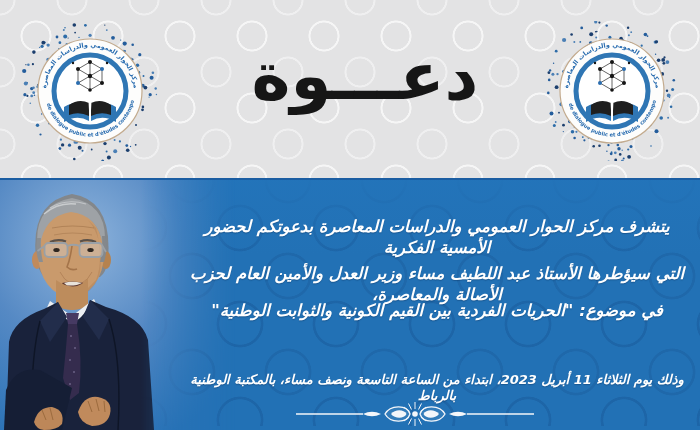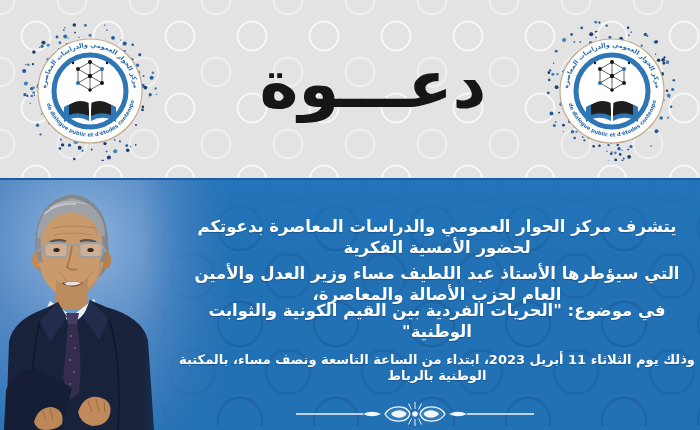--- a/index.html
+++ b/index.html
@@ -13,52 +13,53 @@
     position:absolute;left:0;top:0;width:700px;height:178px;
     background-color:#e3e3e4;
     background-image:
       radial-gradient(circle, rgba(255,255,255,0) 26%, rgba(252,252,252,.75) 27%, rgba(252,252,252,.75) 30%, rgba(255,255,255,0) 31%),
       radial-gradient(circle, rgba(250,250,250,0) 26%, rgba(250,250,250,.55) 27%, rgba(250,250,250,.55) 30%, rgba(250,250,250,0) 31%);
     background-size:72px 72px,72px 72px;
     background-position:0 0,36px 36px;
   }
   .main-title{
     position:absolute;left:365px;top:44px;transform:translateX(-50%);
-    margin:8px;font-size:66px;line-height:1;font-weight:bold;color:#161616;
+    margin:0;font-size:66px;line-height:1;font-weight:bold;color:#161616;
     direction:rtl;white-space:nowrap;letter-spacing:1px;
   }
   .logo{position:absolute;width:140px;height:140px;}
   .logo-left{left:20px;top:21px;}
   .logo-right{left:542px;top:21px;}
   .logo svg{width:100%;height:100%;display:block;}
   
   .bottom-section{
     position:absolute;left:0;top:178px;width:700px;height:248px;
     background-color:#2271b5;
     background-image:
       linear-gradient(180deg, rgba(35,116,186,.9) 0%, rgba(32,107,177,.0) 30%),
       radial-gradient(circle, rgba(12,56,112,0) 30%, rgba(12,56,112,.20) 31%, rgba(12,56,112,.20) 34%, rgba(12,56,112,0) 35%),
       radial-gradient(circle, rgba(12,56,112,0) 30%, rgba(12,56,112,.16) 31%, rgba(12,56,112,.16) 34%, rgba(12,56,112,0) 35%);
     background-size:700px 252px,96px 96px,96px 96px;
     background-position:0 0,0 0,48px 48px;
     border-top:2px solid #1a5da2;
     box-sizing:border-box;
+    font-style:italic;
   }
   .portrait{position:absolute;left:0;top:0;width:235px;height:250px;z-index:1;}
   .portrait svg{width:100%;height:100%;display:block;}
   .invite-lines{position:absolute;left:178px;top:0;width:518px;height:250px;z-index:2;}
   .invite-lines p{
     position:absolute;margin:0;width:100%;text-align:center;direction:rtl;
     color:#ffffff;font-weight:bold;font-size:16.5px;line-height:1.25;
     text-shadow:0 1px 1px rgba(10,40,80,.35);
   }
   .line-1{top:37px;}
   .line-2{top:84px;}
   .line-3{top:121px;}
-  .line-4{top:172px;font-size:13px !important;}
+  .line-4{top:192px;font-size:13px !important;}
   .divider{position:absolute;left:293px;top:220px;width:244px;height:28px;z-index:2;}
 </style>
 </head>
 <body>
 
 <div class="card">
 
   <div class="top-section">
 
     <div class="logo logo-left">

